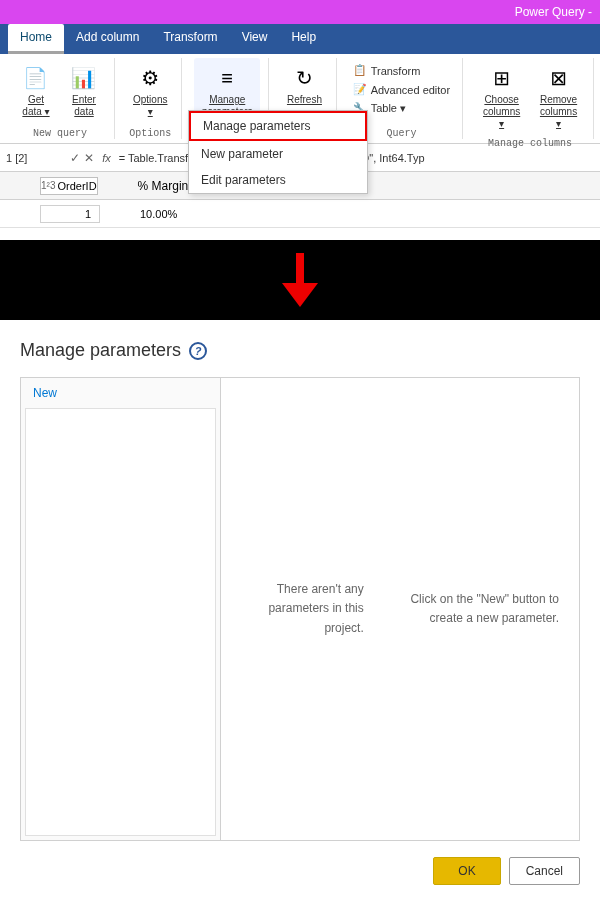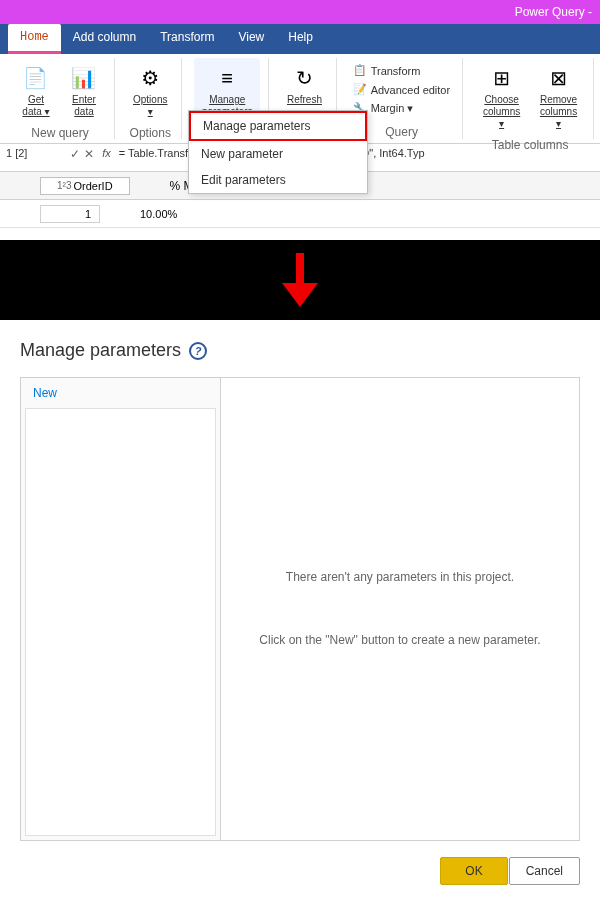--- a/index.html
+++ b/index.html
@@ -35,24 +35,23 @@
     }
     .tab-item {
       color: #fff;
       padding: 6px 12px;
       font-size: 12px;
       cursor: pointer;
       border-bottom: 3px solid transparent;
     }
     .tab-item.active {
       background: #fff;
-      color: #c2410c;
-      border-bottom: 3px solid #ec4899;
+      color: #0c4a6e;
+      border-bottom: 3px solid #a3a3a3;
       border-radius: 2px 2px 0 0;
-      font-family: Liberation Mono, monospace;
     }
 
     
     .ribbon {
       display: flex;
       background: #fff;
       border-bottom: 1px solid #d0d0d0;
       padding: 4px 6px;
       height: 90px;
       align-items: flex-start;
@@ -65,24 +64,25 @@
       flex-direction: column;
       align-items: center;
       border-right: 1px solid #e0e0e0;
       padding: 0 8px;
       height: 100%;
       justify-content: flex-start;
     }
     .ribbon-group:last-child { border-right: none; }
 
     .ribbon-group-label {
-      font-size: 12px;
+      font-size: 10px;
       color: #666;
       margin-top: auto;
       padding-top: 4px;
+      font-family: Liberation Mono, monospace;
     }
 
     .ribbon-buttons-row {
       display: flex;
       gap: 4px;
       align-items: flex-start;
     }
 
     .ribbon-btn {
       display: flex;
@@ -119,20 +119,21 @@
       padding: 2px 4px;
       border-radius: 2px;
       font-size: 11px;
       color: #333;
       white-space: nowrap;
     }
 
     
     .formula-bar {
       display: flex;
+      align-items: center;
       background: #fff;
       border-bottom: 1px solid #d0d0d0;
       padding: 3px 6px;
       height: 28px;
       gap: 4px;
     }
 
     
     .sheet-row {
       display: flex;
@@ -266,33 +267,33 @@
       background: #fff;
       border: 1px solid #e0e0e0;
       margin: 0 4px 4px 4px;
     }
 
     .param-detail-panel {
       flex: 1;
       display: flex;
       align-items: center;
       justify-content: center;
-      flex-direction: column;
+      flex-direction: row;
       text-align: right;
       color: #666;
       font-size: 12px;
       line-height: 1.6;
       padding: 20px;
       gap: 44px;
     }
 
     .dialog-footer {
       display: flex;
       justify-content: flex-end;
-      gap: 1px;
+      gap: 8px;
       padding-top: 16px;
     }
 
     .btn-ok {
       background: #e6b800;
       color: #333;
       border: 1px solid #c9a700;
       padding: 6px 24px;
       font-size: 12px;
       cursor: pointer;
@@ -393,57 +394,57 @@
         <div class="ribbon-btn-small">
           <span>📋</span>
           <span>Transform</span>
         </div>
         <div class="ribbon-btn-small">
           <span>📝</span>
           <span>Advanced editor</span>
         </div>
         <div class="ribbon-btn-small">
           <span>🔧</span>
-          <span>Margin ▾</span>
+          <span>Table ▾</span>
         </div>
       </div>
       <div class="ribbon-group-label">Query</div>
     </div>
 
     <div class="ribbon-group">
       <div class="ribbon-buttons-row">
         <div class="ribbon-btn">
           <div class="ribbon-btn-icon">⊞</div>
           <div class="ribbon-btn-label">Choose<br>columns ▾</div>
         </div>
         <div class="ribbon-btn">
           <div class="ribbon-btn-icon">⊠</div>
           <div class="ribbon-btn-label">Remove<br>columns ▾</div>
         </div>
       </div>
-      <div class="ribbon-group-label">Table columns</div>
+      <div class="ribbon-group-label">Manage columns</div>
     </div>
 
     <div class="dropdown-menu">
       <div class="dropdown-menu-item highlighted">Manage parameters</div>
       <div class="dropdown-menu-item">New parameter</div>
       <div class="dropdown-menu-item">Edit parameters</div>
     </div>
   </div>
 
   <div class="formula-bar">
     <div class="formula-bar-name">1 [2]</div>
     <div style="color:#666; font-size:12px; cursor:pointer;">✓</div>
     <div style="color:#666; font-size:12px; cursor:pointer;">✕</div>
     <div style="color:#555; font-size:11px; font-style:italic; margin: 0 4px;">fx</div>
     <div class="formula-content">= Table.TransformColumnTypes(Source, {{"OrderID", Int64.Typ</div>
   </div>
 
   <div class="sheet-row" style="background:#f5f5f5; border-bottom: 1px solid #d0d0d0;">
-    <div style="display:flex; align-items:center; gap:2px; border: 1px solid #c0c0c0; padding: 2px 16px; background:#fff; font-size:11px;">
+    <div style="display:flex; align-items:center; gap:2px; border: 1px solid #c0c0c0; padding: 2px 0; background:#fff; font-size:11px;">
       <span style="color:#666; font-size:10px;">1²3</span>
       <span>OrderID</span>
     </div>
     <div style="margin-left:40px; display:flex; align-items:center; gap:4px;">
       <span>% Margin</span>
       <span style="font-size:10px; cursor:pointer;">▼</span>
     </div>
   </div>
 
   <div class="sheet-row">

